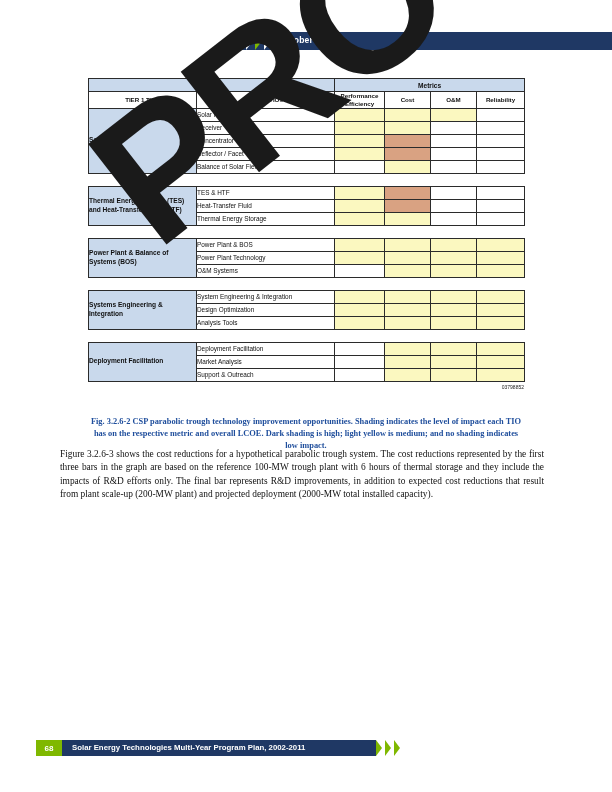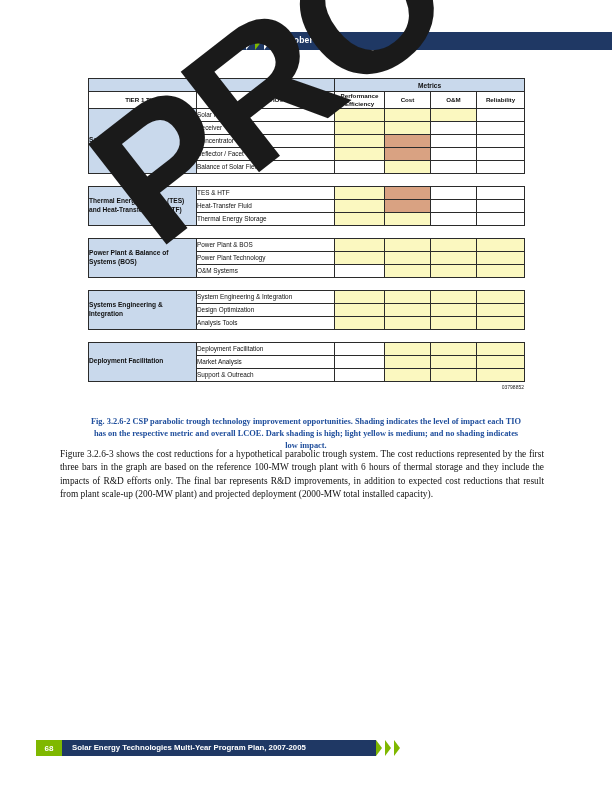--- a/index.html
+++ b/index.html
@@ -437,21 +437,21 @@
   <div class="fig-code">03798852</div>
 </div>
 
 <div class="caption">Fig. 3.2.6-2  CSP parabolic trough technology improvement opportunities.  Shading indicates the level of impact each TIO has on the respective metric and overall LCOE. Dark shading is high; light yellow is medium; and no shading indicates low impact.</div>
 
 <div class="body-text">Figure 3.2.6-3 shows the cost reductions for a hypothetical parabolic trough system. The cost reductions represented by the first three bars in the graph are based on the reference 100-MW trough plant with 6 hours of thermal storage and they include the impacts of R&amp;D efforts only. The final bar represents R&amp;D improvements, in addition to expected cost reductions that result from plant scale-up (200-MW plant) and projected deployment (2000-MW total installed capacity).</div>
 
 <div class="footer">
   <div class="footer-bar"></div>
   <div class="footer-num">68</div>
-  <div class="footer-text">Solar Energy Technologies Multi-Year Program Plan, 2007-2005</div>
+  <div class="footer-text">Solar Energy Technologies Multi-Year Program Plan, 2002-2011</div>
   <div class="footer-chevrons">
     <div class="fchev"></div>
     <div class="fchev"></div>
     <div class="fchev"></div>
   </div>
 </div>
 
 <div class="watermark">
   <span>PROOF</span>
 </div>

